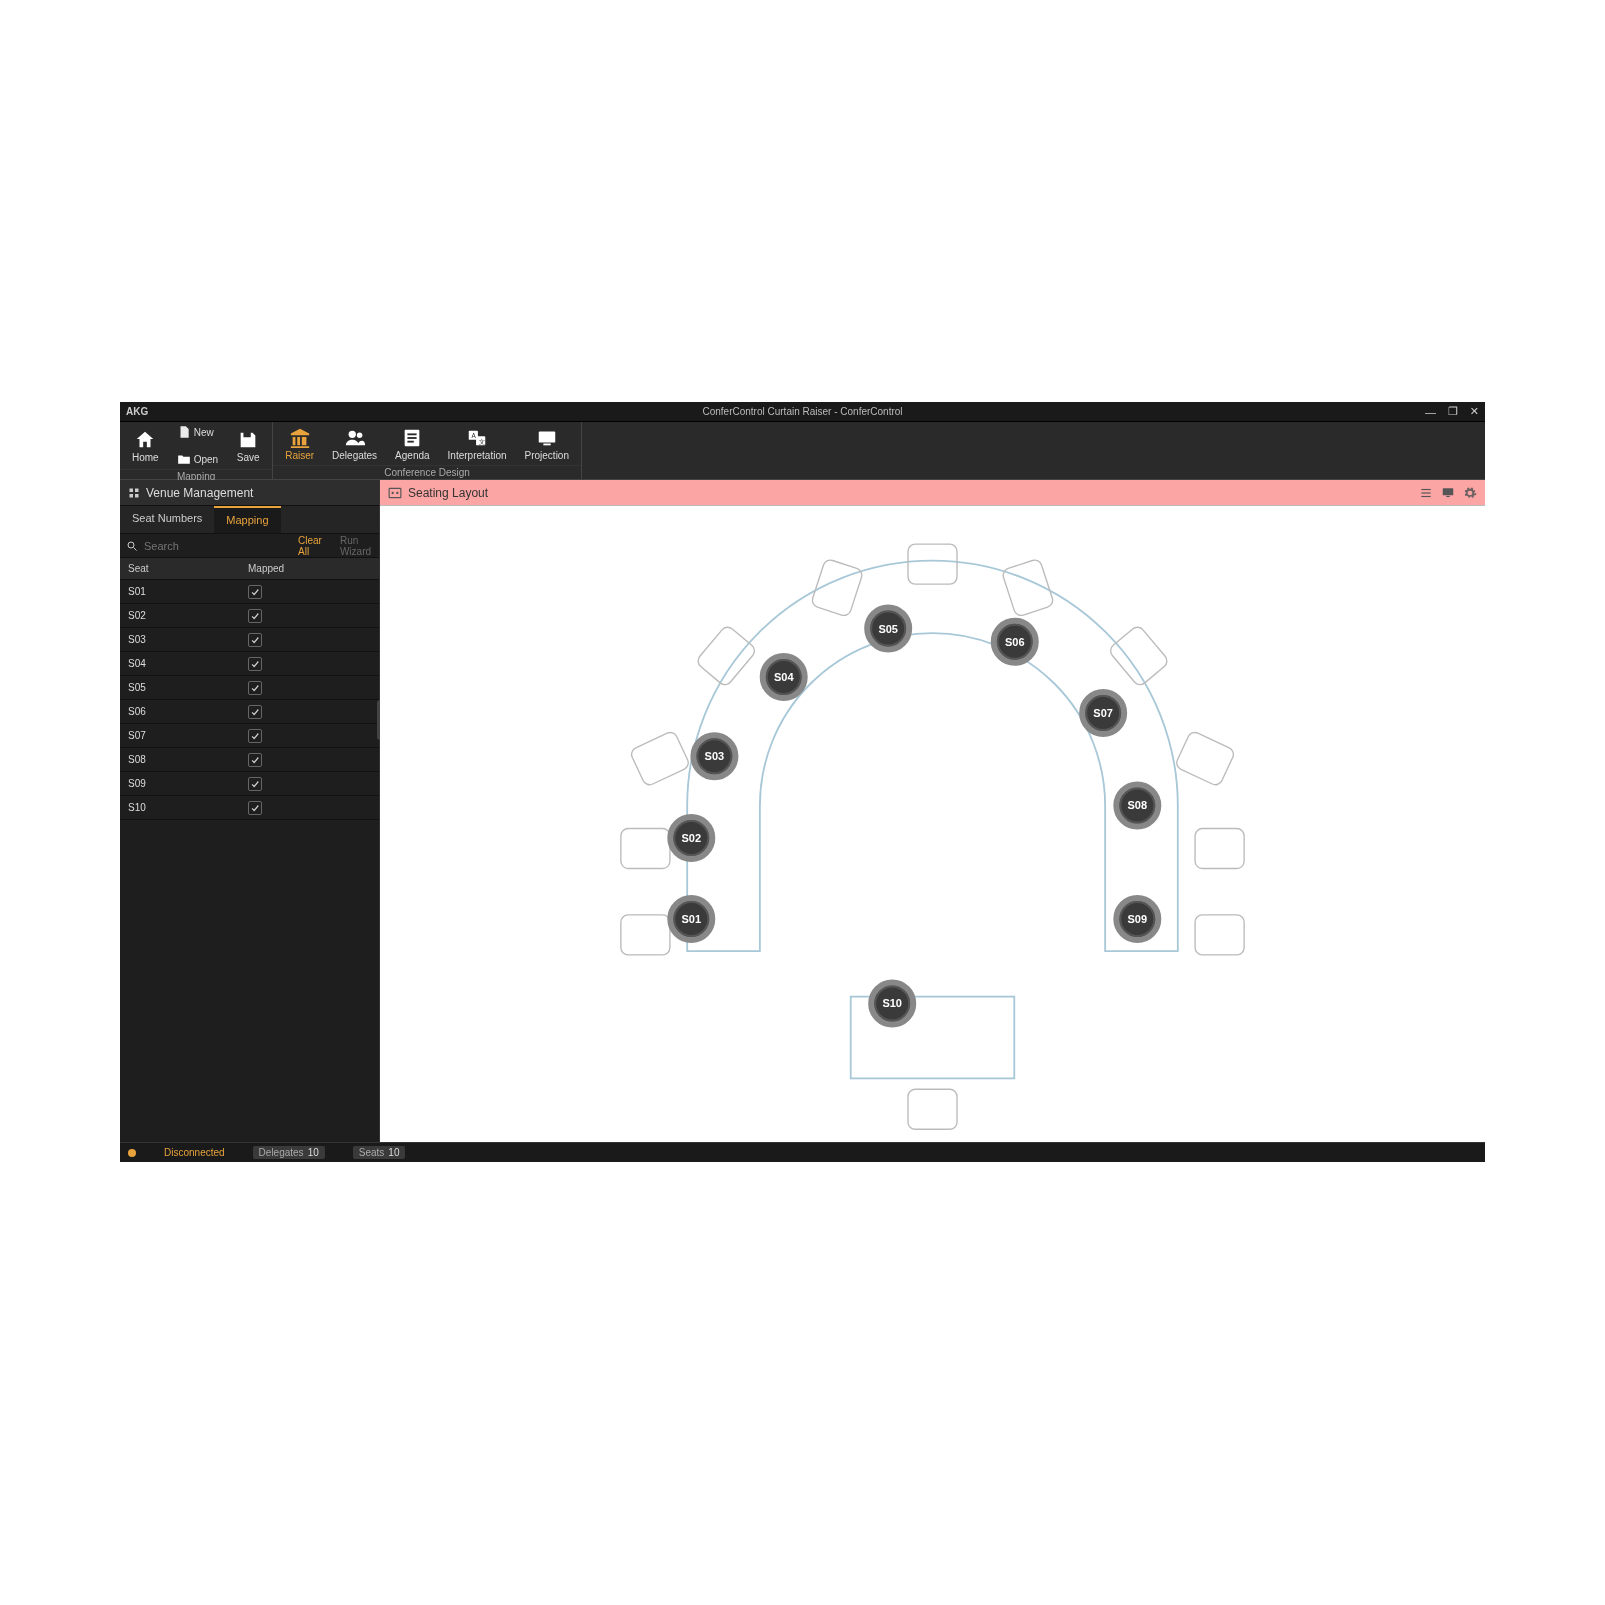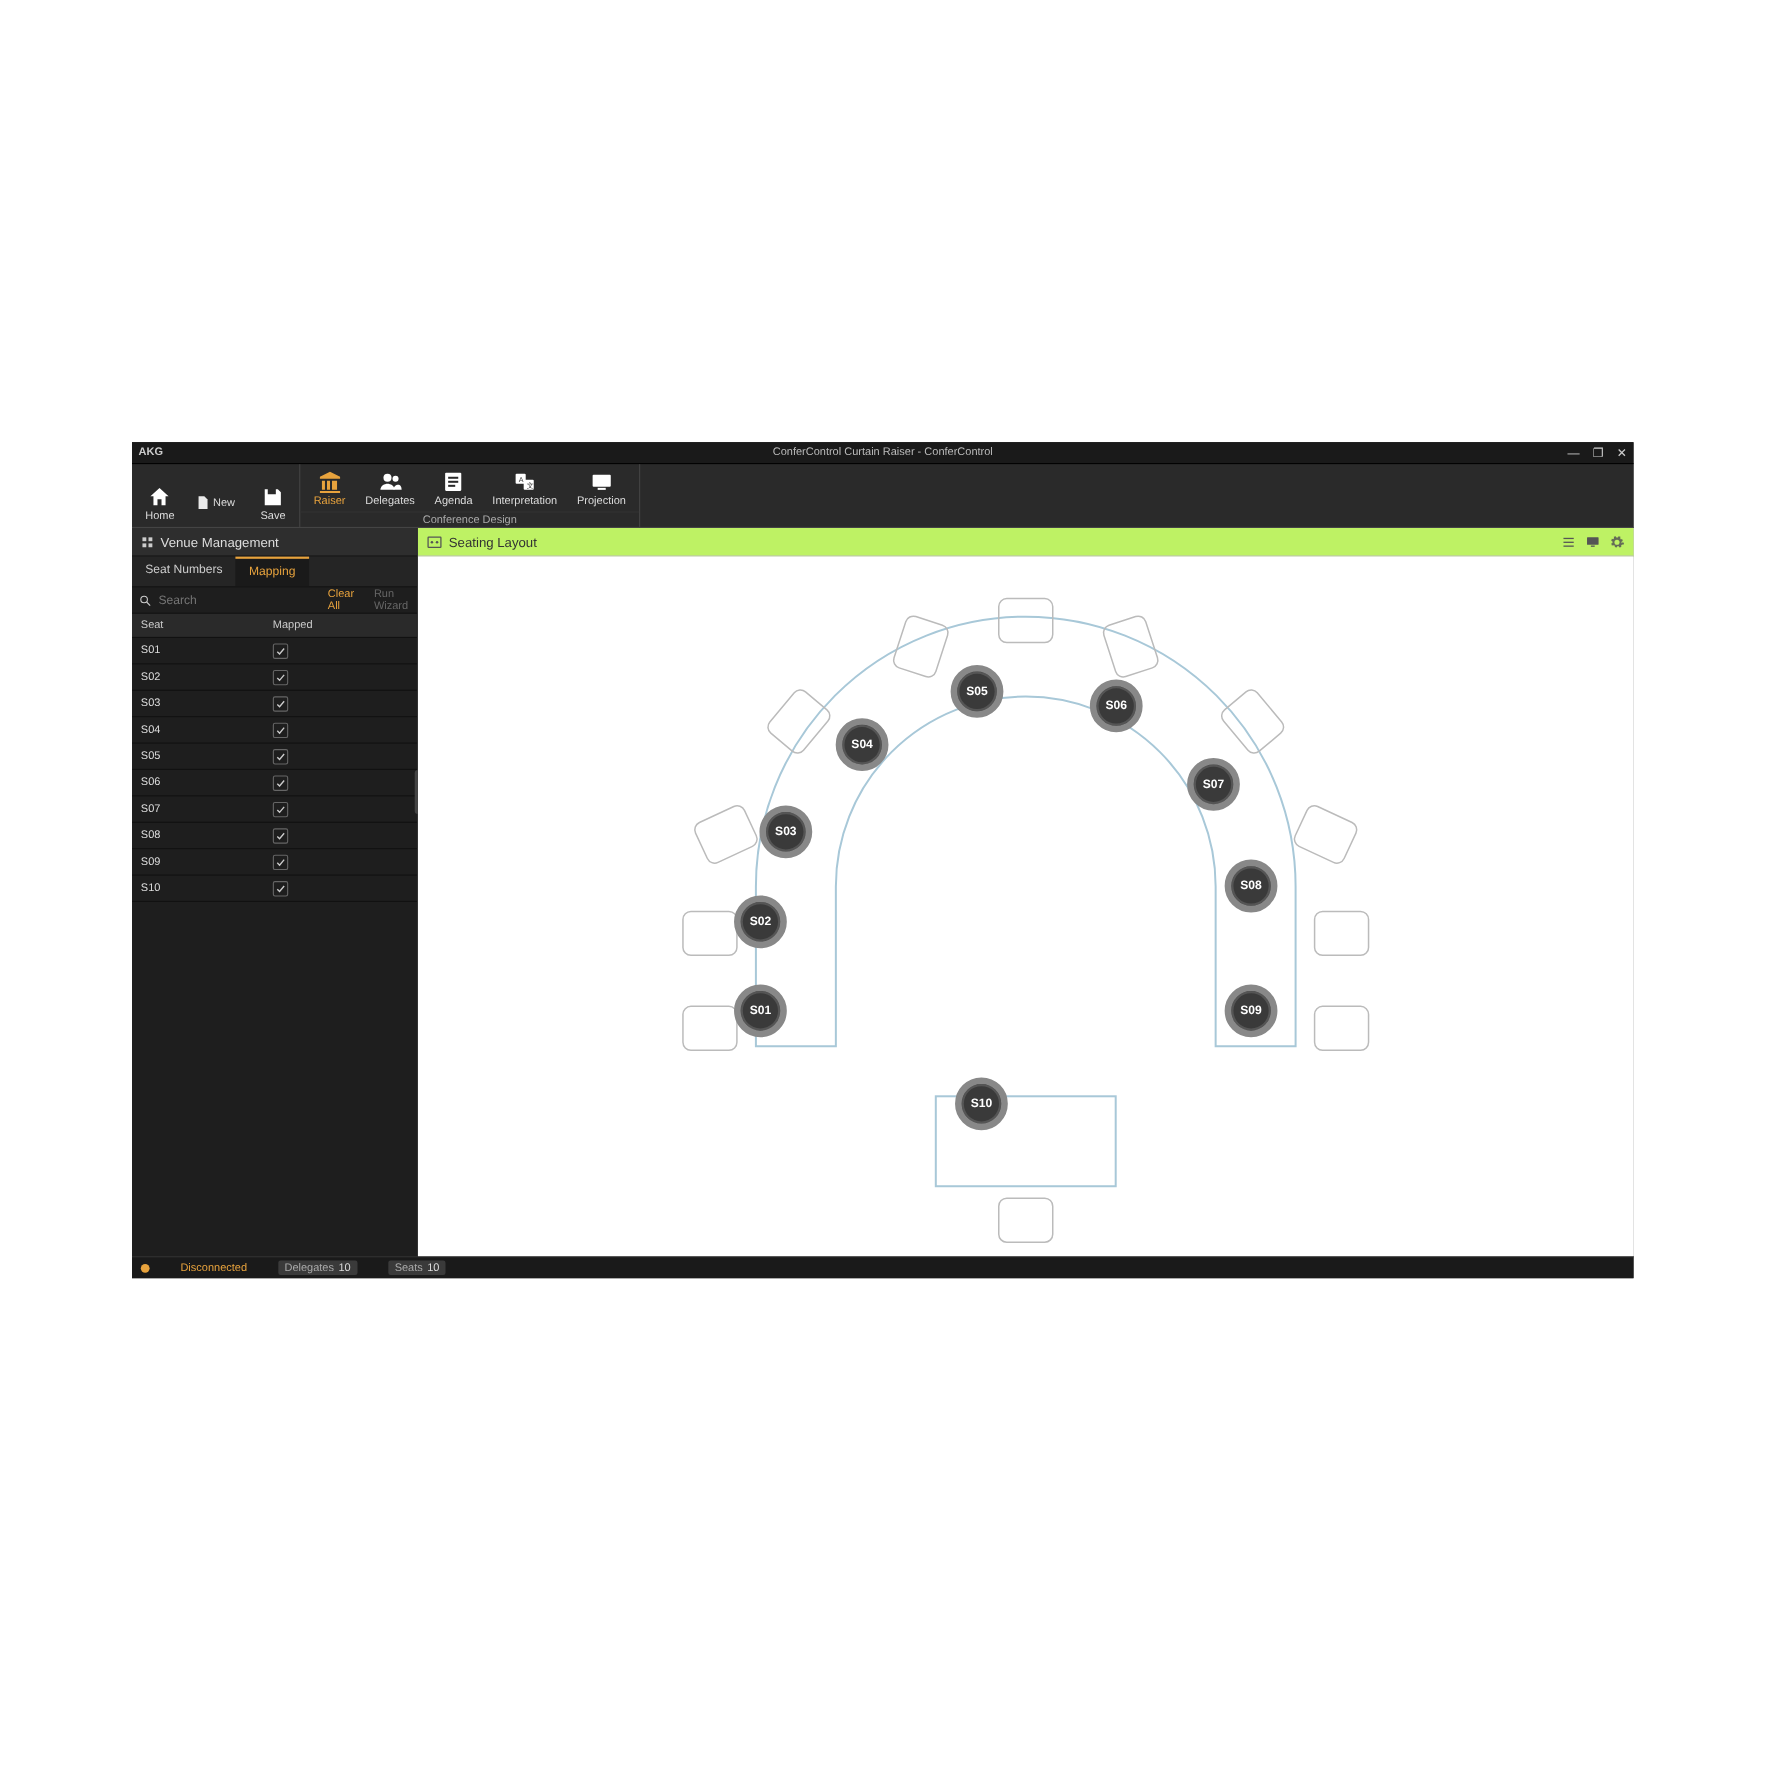--- a/index.html
+++ b/index.html
@@ -16,39 +16,39 @@
 .ribbon { height: 58px; background: #2a2a2a; display: flex; border-bottom: 1px solid #444; }
 .ribbon-group { display: flex; flex-direction: column; border-right: 1px solid #444; }
 .ribbon-group .tools { flex: 1; display: flex; align-items: center; padding: 2px 4px; gap: 2px; }
 .ribbon-group .caption { text-align: center; font-size: 10px; color: #aaa; padding: 1px 0; border-top: 1px solid #333; }
 .rbtn { display: flex; flex-direction: column; align-items: center; justify-content: center; padding: 2px 8px; cursor: pointer; border-radius: 2px; min-width: 40px; }
 .rbtn .icon { width: 22px; height: 22px; display: flex; align-items: center; justify-content: center; }
 .rbtn .label { font-size: 10px; color: #ddd; margin-top: 1px; }
 .rbtn.active .label { color: #e8a33d; }
 .rbtn-small { display: flex; align-items: center; gap: 3px; padding: 1px 4px; cursor: pointer; font-size: 10px; color: #ddd; }
 .rbtn-small .icon { width: 14px; height: 14px; }
-.file-stack { display: flex; flex-direction: column; gap: 11px; padding: 0 4px; margin-top: 25px; }
+.file-stack { display: flex; flex-direction: column; gap: 11px; padding: 0 4px; }
 .content { flex: 1; display: flex; min-height: 0; }
 .sidebar { width: 260px; background: #1e1e1e; display: flex; flex-direction: column; border-right: 1px solid #333; }
 .panel-title { height: 26px; background: #2e2e2e; display: flex; align-items: center; padding: 0 8px; gap: 6px; font-size: 12px; color: #ddd; border-bottom: 1px solid #111; }
 .tabs { height: 28px; background: #252525; display: flex; border-bottom: 1px solid #111; }
 .tabs .tab { padding: 6px 12px; font-size: 11px; color: #ccc; cursor: pointer; }
 .tabs .tab.active { background: #1a1a1a; color: #e8a33d; border-top: 2px solid #e8a33d; }
 .searchrow { height: 24px; display: flex; align-items: center; padding: 0 6px; gap: 6px; border-bottom: 1px solid #111; }
 .searchrow input { flex: 1; background: transparent; border: none; color: #ccc; font-size: 11px; outline: none; }
 .searchrow .linkbtn { font-size: 10px; color: #e8a33d; cursor: pointer; padding: 0 6px; }
 .searchrow .linkbtn.disabled { color: #666; }
 .theader { height: 22px; display: flex; align-items: center; background: #2a2a2a; border-bottom: 1px solid #111; padding: 0 8px; font-size: 10px; color: #ccc; }
 .theader .col-seat { width: 120px; }
 .trow { height: 24px; display: flex; align-items: center; padding: 0 8px; border-bottom: 1px solid #111; font-size: 10px; color: #ddd; }
 .trow .col-seat { width: 120px; }
 .chk { width: 14px; height: 14px; border: 1px solid #666; border-radius: 2px; display: flex; align-items: center; justify-content: center; cursor: pointer; }
 .chk svg { width: 10px; height: 10px; }
 .main { flex: 1; background: #fff; display: flex; flex-direction: column; }
-.main-title { height: 26px; background: #bef264; display: flex; align-items: center; justify-content: space-between; padding: 0 8px; color: #333; border-bottom: 1px solid #bbb; }
+.main-title { height: 26px; background: #fca5a5; display: flex; align-items: center; justify-content: space-between; padding: 0 8px; color: #333; border-bottom: 1px solid #bbb; }
 .main-title .left { display: flex; align-items: center; gap: 6px; font-size: 12px; }
 .main-title .right { display: flex; align-items: center; gap: 8px; }
 .main-title .right .ticon { width: 14px; height: 14px; cursor: pointer; }
 .canvas { flex: 1; background: #fff; position: relative; overflow: hidden; }
 .statusbar { height: 20px; background: #1a1a1a; display: flex; align-items: center; padding: 0 8px; gap: 28px; font-size: 10px; color: #ccc; border-top: 1px solid #333; }
 .status-dot { width: 8px; height: 8px; border-radius: 50%; background: #e8a33d; }
 .status-disconn { color: #e8a33d; }
 .status-pill { background: #3a3a3a; padding: 1px 6px; border-radius: 2px; color: #aaa; display: flex; gap: 4px; align-items: center; }
 .status-pill .val { color: #ddd; }
 

